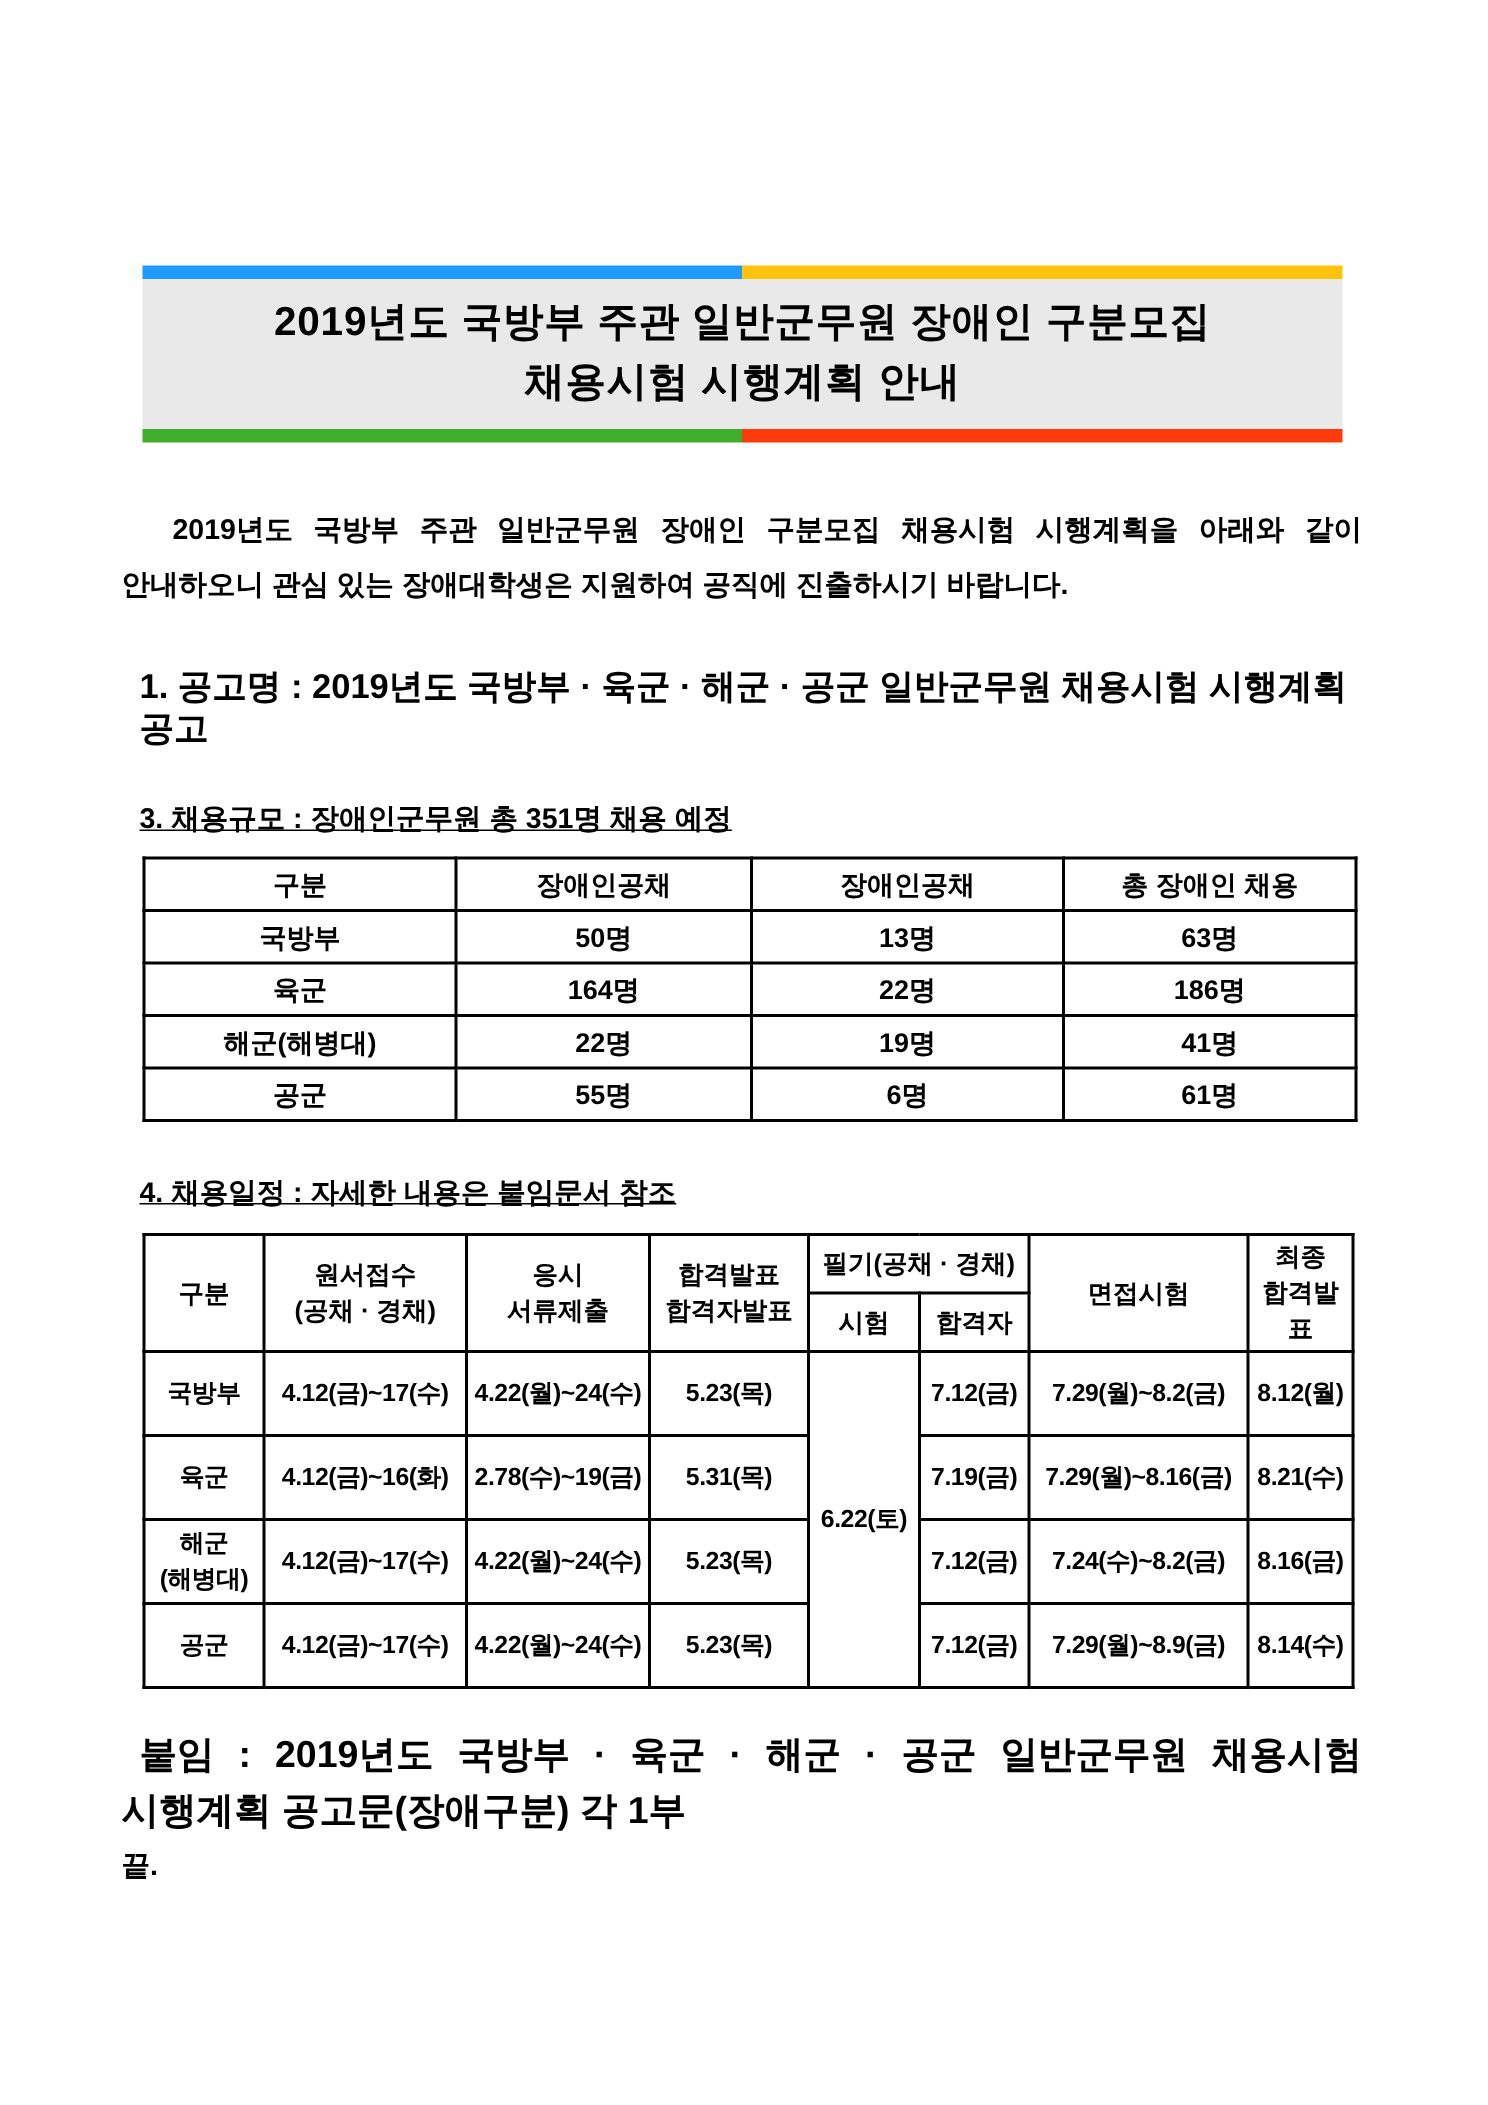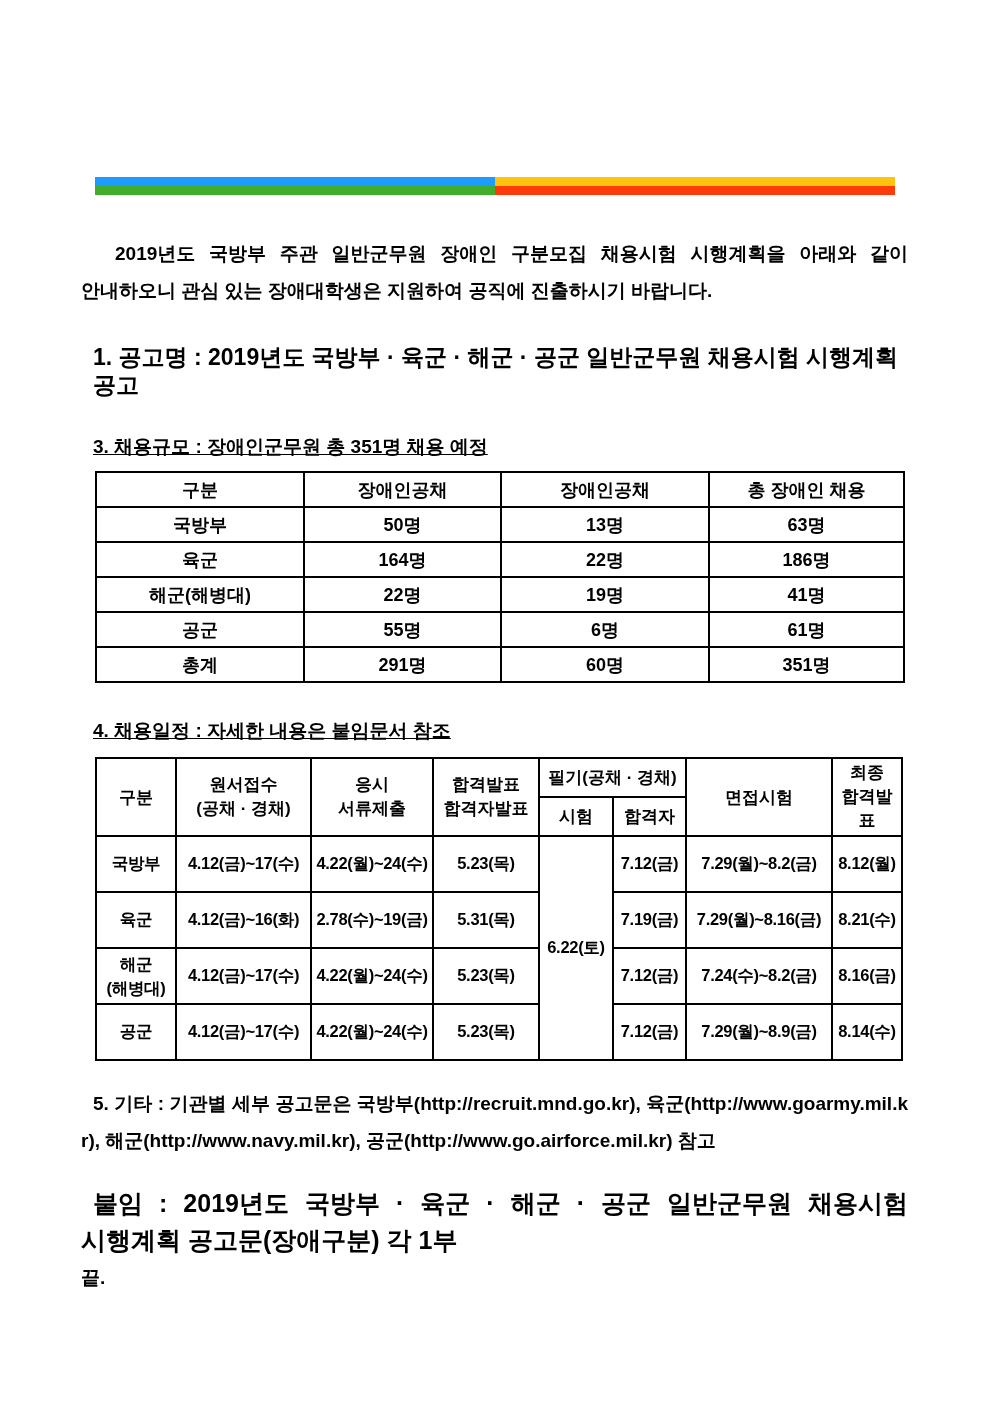--- a/index.html
+++ b/index.html
@@ -67,20 +67,24 @@
 
   .sec-head { margin: 34px 0 0; font-size: 19px; padding-left: 12px; line-height: 28px; text-decoration: underline; }
 </style>
 </head>
 <body>
 
 <div class="page">
 
   <div class="banner">
     <div class="banner-bar" style="background: linear-gradient(to right, rgb(30, 155, 255) 0px, rgb(30, 155, 255) 50%, rgb(255, 195, 13) 50%, rgb(255, 195, 13) 100%);"></div>
+    <div class="banner-body" style="background: rgb(233, 233, 233);">
+      <div class="banner-title">2019년도 국방부 주관 일반군무원 장애인 구분모집</div>
+      <div class="banner-title">채용시험 시행계획 안내</div>
+    </div>
     <div class="banner-bar" style="background: linear-gradient(to right, rgb(63, 174, 43) 0px, rgb(63, 174, 43) 50%, rgb(251, 59, 12) 50%, rgb(251, 59, 12) 100%);"></div>
   </div>
 
   <p class="intro">2019년도 국방부 주관 일반군무원 장애인 구분모집 채용시험 시행계획을 아래와 같이 안내하오니 관심 있는 장애대학생은 지원하여 공직에 진출하시기 바랍니다.</p>
 
   <p class="item">1. 공고명 : 2019년도 국방부 · 육군 · 해군 · 공군 일반군무원 채용시험 시행계획 공고</p>
   <p class="sec-head">3. 채용규모 : 장애인군무원 총 351명 채용 예정</p>
 
   <table class="t1">
     <colgroup>
@@ -112,26 +116,20 @@
       <td>해군(해병대)</td>
       <td>22명</td>
       <td>19명</td>
       <td>41명</td>
     </tr>
     <tr>
       <td>공군</td>
       <td>55명</td>
       <td>6명</td>
       <td>61명</td>
-    </tr>
-    <tr>
-      <td>총계</td>
-      <td>291명</td>
-      <td>60명</td>
-      <td>351명</td>
     </tr>
   </tbody>
     </table>
 
   <p class="sec-head">4. 채용일정 : 자세한 내용은 붙임문서 참조</p>
 
   <table class="t2">
     <colgroup>
       <col style="width:80px">
         <col style="width:135px">
@@ -194,17 +192,16 @@
       <td>4.12(금)~17(수)</td>
       <td>4.22(월)~24(수)</td>
       <td>5.23(목)</td>
       <td>7.12(금)</td>
       <td>7.29(월)~8.9(금)</td>
       <td>8.14(수)</td>
     </tr>
   </tbody>
     </table>
 
-  <p class="para">5. 기타 : 기관별 세부 공고문은 국방부(http://recruit.mnd.go.kr), 육군(http://www.goarmy.mil.kr), 해군(http://www.navy.mil.kr), 공군(http://www.go.airforce.mil.kr) 참고</p>
   <p class="attach">붙임 : 2019년도 국방부 · 육군 · 해군 · 공군 일반군무원 채용시험 시행계획 공고문(장애구분) 각 1부</p>
   <p class="end-line">끝.</p>
 
 </div>
 
 </body></html>

